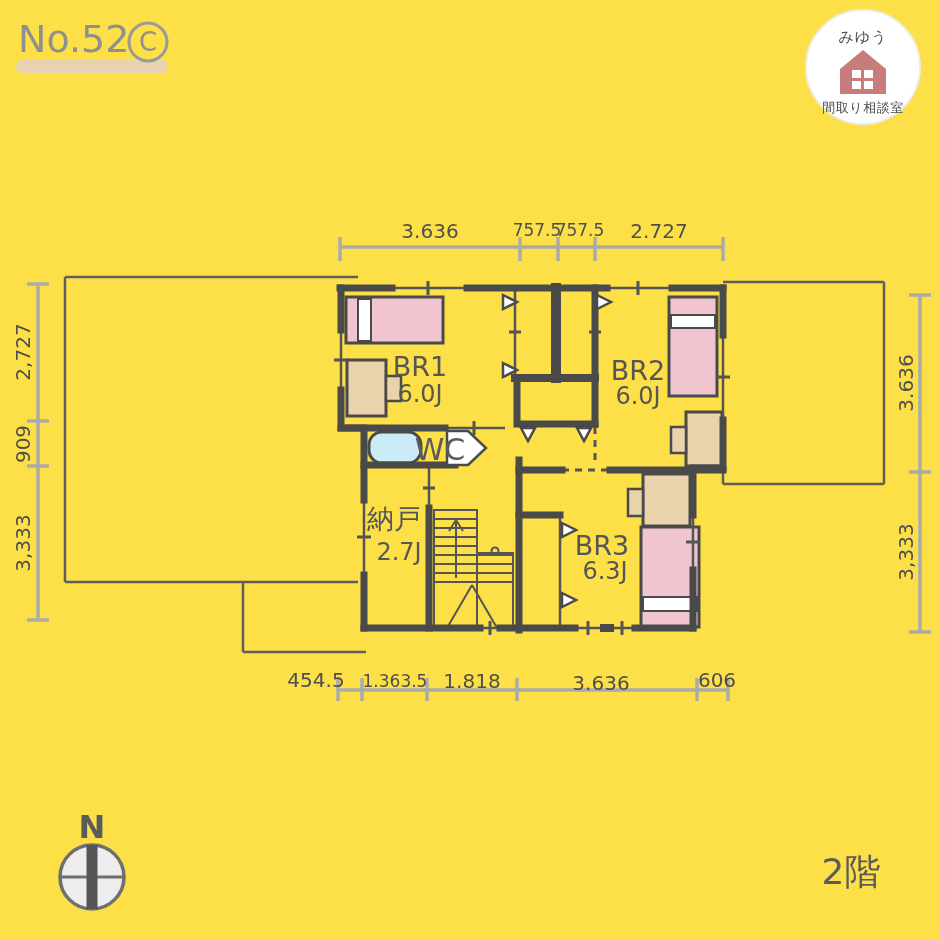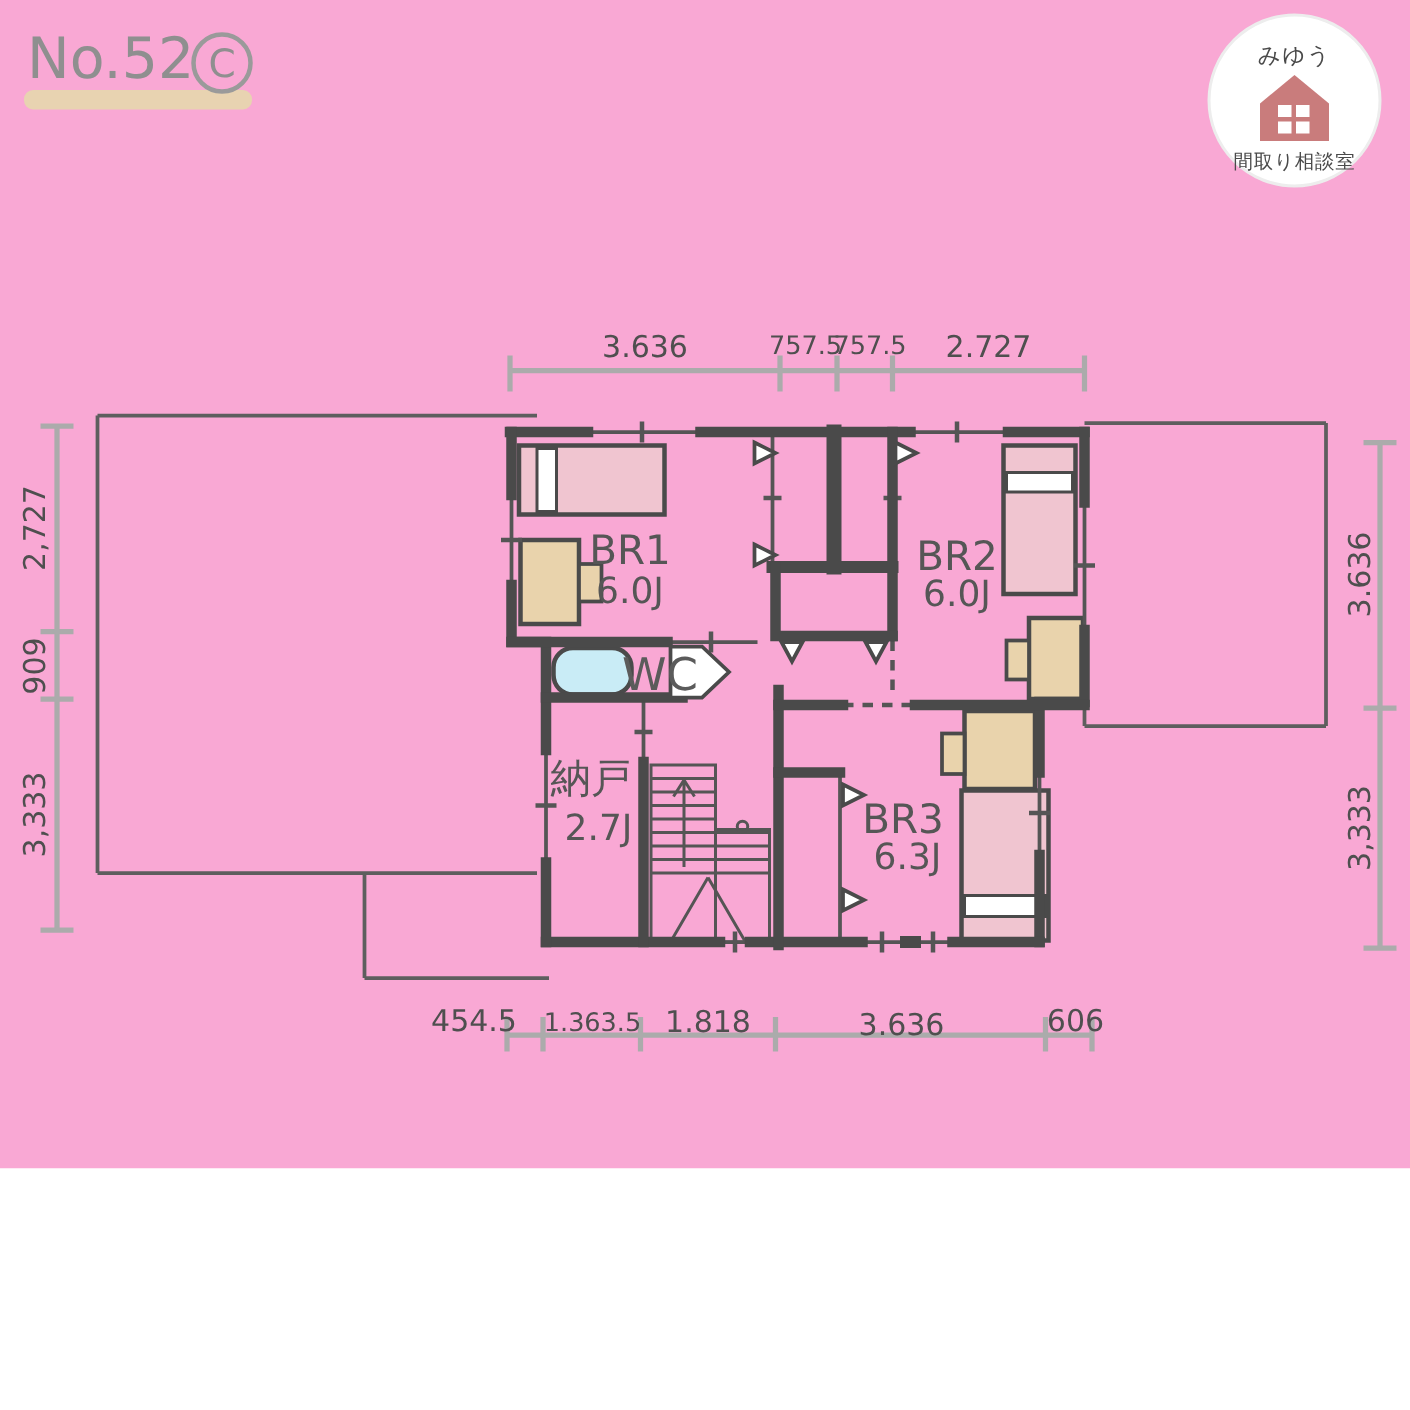--- a/index.html
+++ b/index.html
@@ -1,16 +1,16 @@
 <!DOCTYPE html>
 <html><head>
 <meta charset="utf-8">
 <style>
   html,body{margin:0;padding:0;background:#ffffff;}
-  .canvas{position:relative;width:940px;height:779px;background:#f9a8d4;overflow:hidden;
+  .canvas{position:relative;width:940px;height:940px;background:#fde047;overflow:hidden;
           font-family:"DejaVu Sans",sans-serif;}
   svg{display:block;}
   text{font-family:"DejaVu Sans",sans-serif;fill:#5b5b5b;}
   .hand{fill:#8f8f8f;}
   .dimtxt{font-size:20px;fill:#4f4f4f;}
   .dimtxt-sm{font-size:17px;fill:#4f4f4f;}
   .roomname{font-size:27px;fill:#565656;}
   .roomsize{font-size:24px;fill:#565656;}
   .logotxt{font-size:15px;fill:#4a4a4a;letter-spacing:1px;}
   .logotxt2{font-size:13px;fill:#4a4a4a;letter-spacing:0.5px;}

